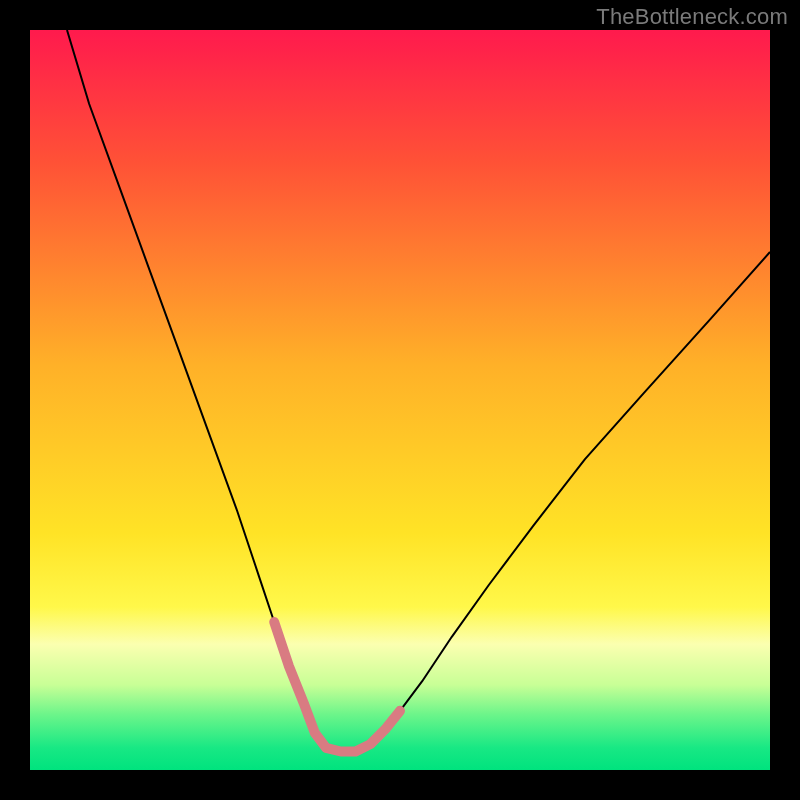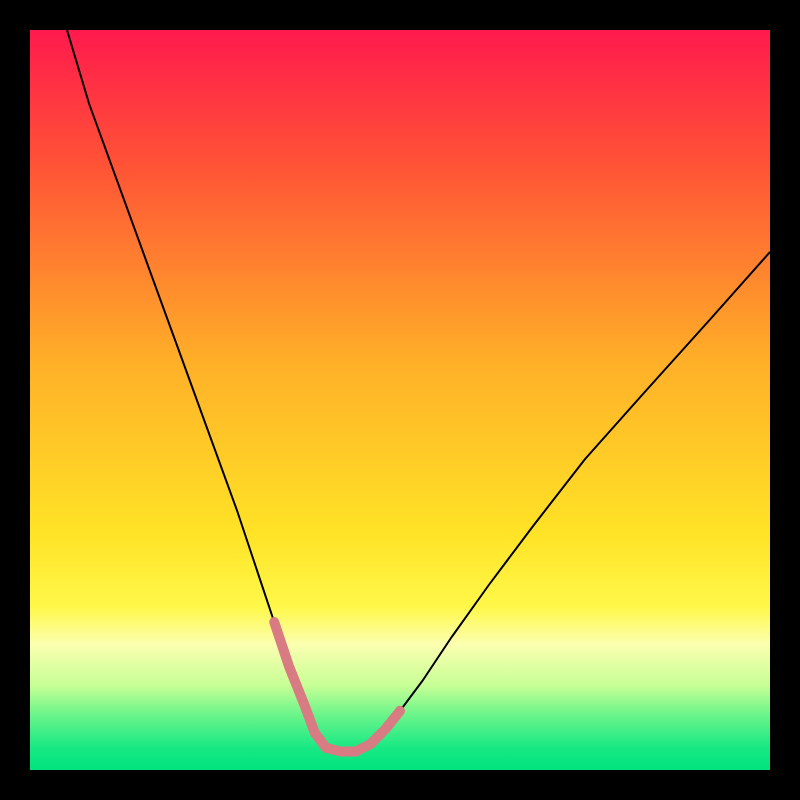--- a/index.html
+++ b/index.html
@@ -33,20 +33,21 @@
     top: 30px;
     width: 740px;
     height: 740px;
     display: block;
   }
 </style>
 </head>
 <body>
 <div class="frame">
 
+  <div class="watermark">TheBottleneck.com</div>
 
   <svg class="plot" viewBox="0 0 740 740" preserveAspectRatio="none">
     <defs>
       <linearGradient id="bg-grad" x1="0" y1="0" x2="0" y2="1">
           <stop offset="0.00%" stop-color="#ff1a4d"></stop>
           <stop offset="18.00%" stop-color="#ff5236"></stop>
           <stop offset="45.00%" stop-color="#ffb028"></stop>
           <stop offset="68.00%" stop-color="#ffe326"></stop>
           <stop offset="78.00%" stop-color="#fff84a"></stop>
           <stop offset="83.00%" stop-color="#fbffb0"></stop>

